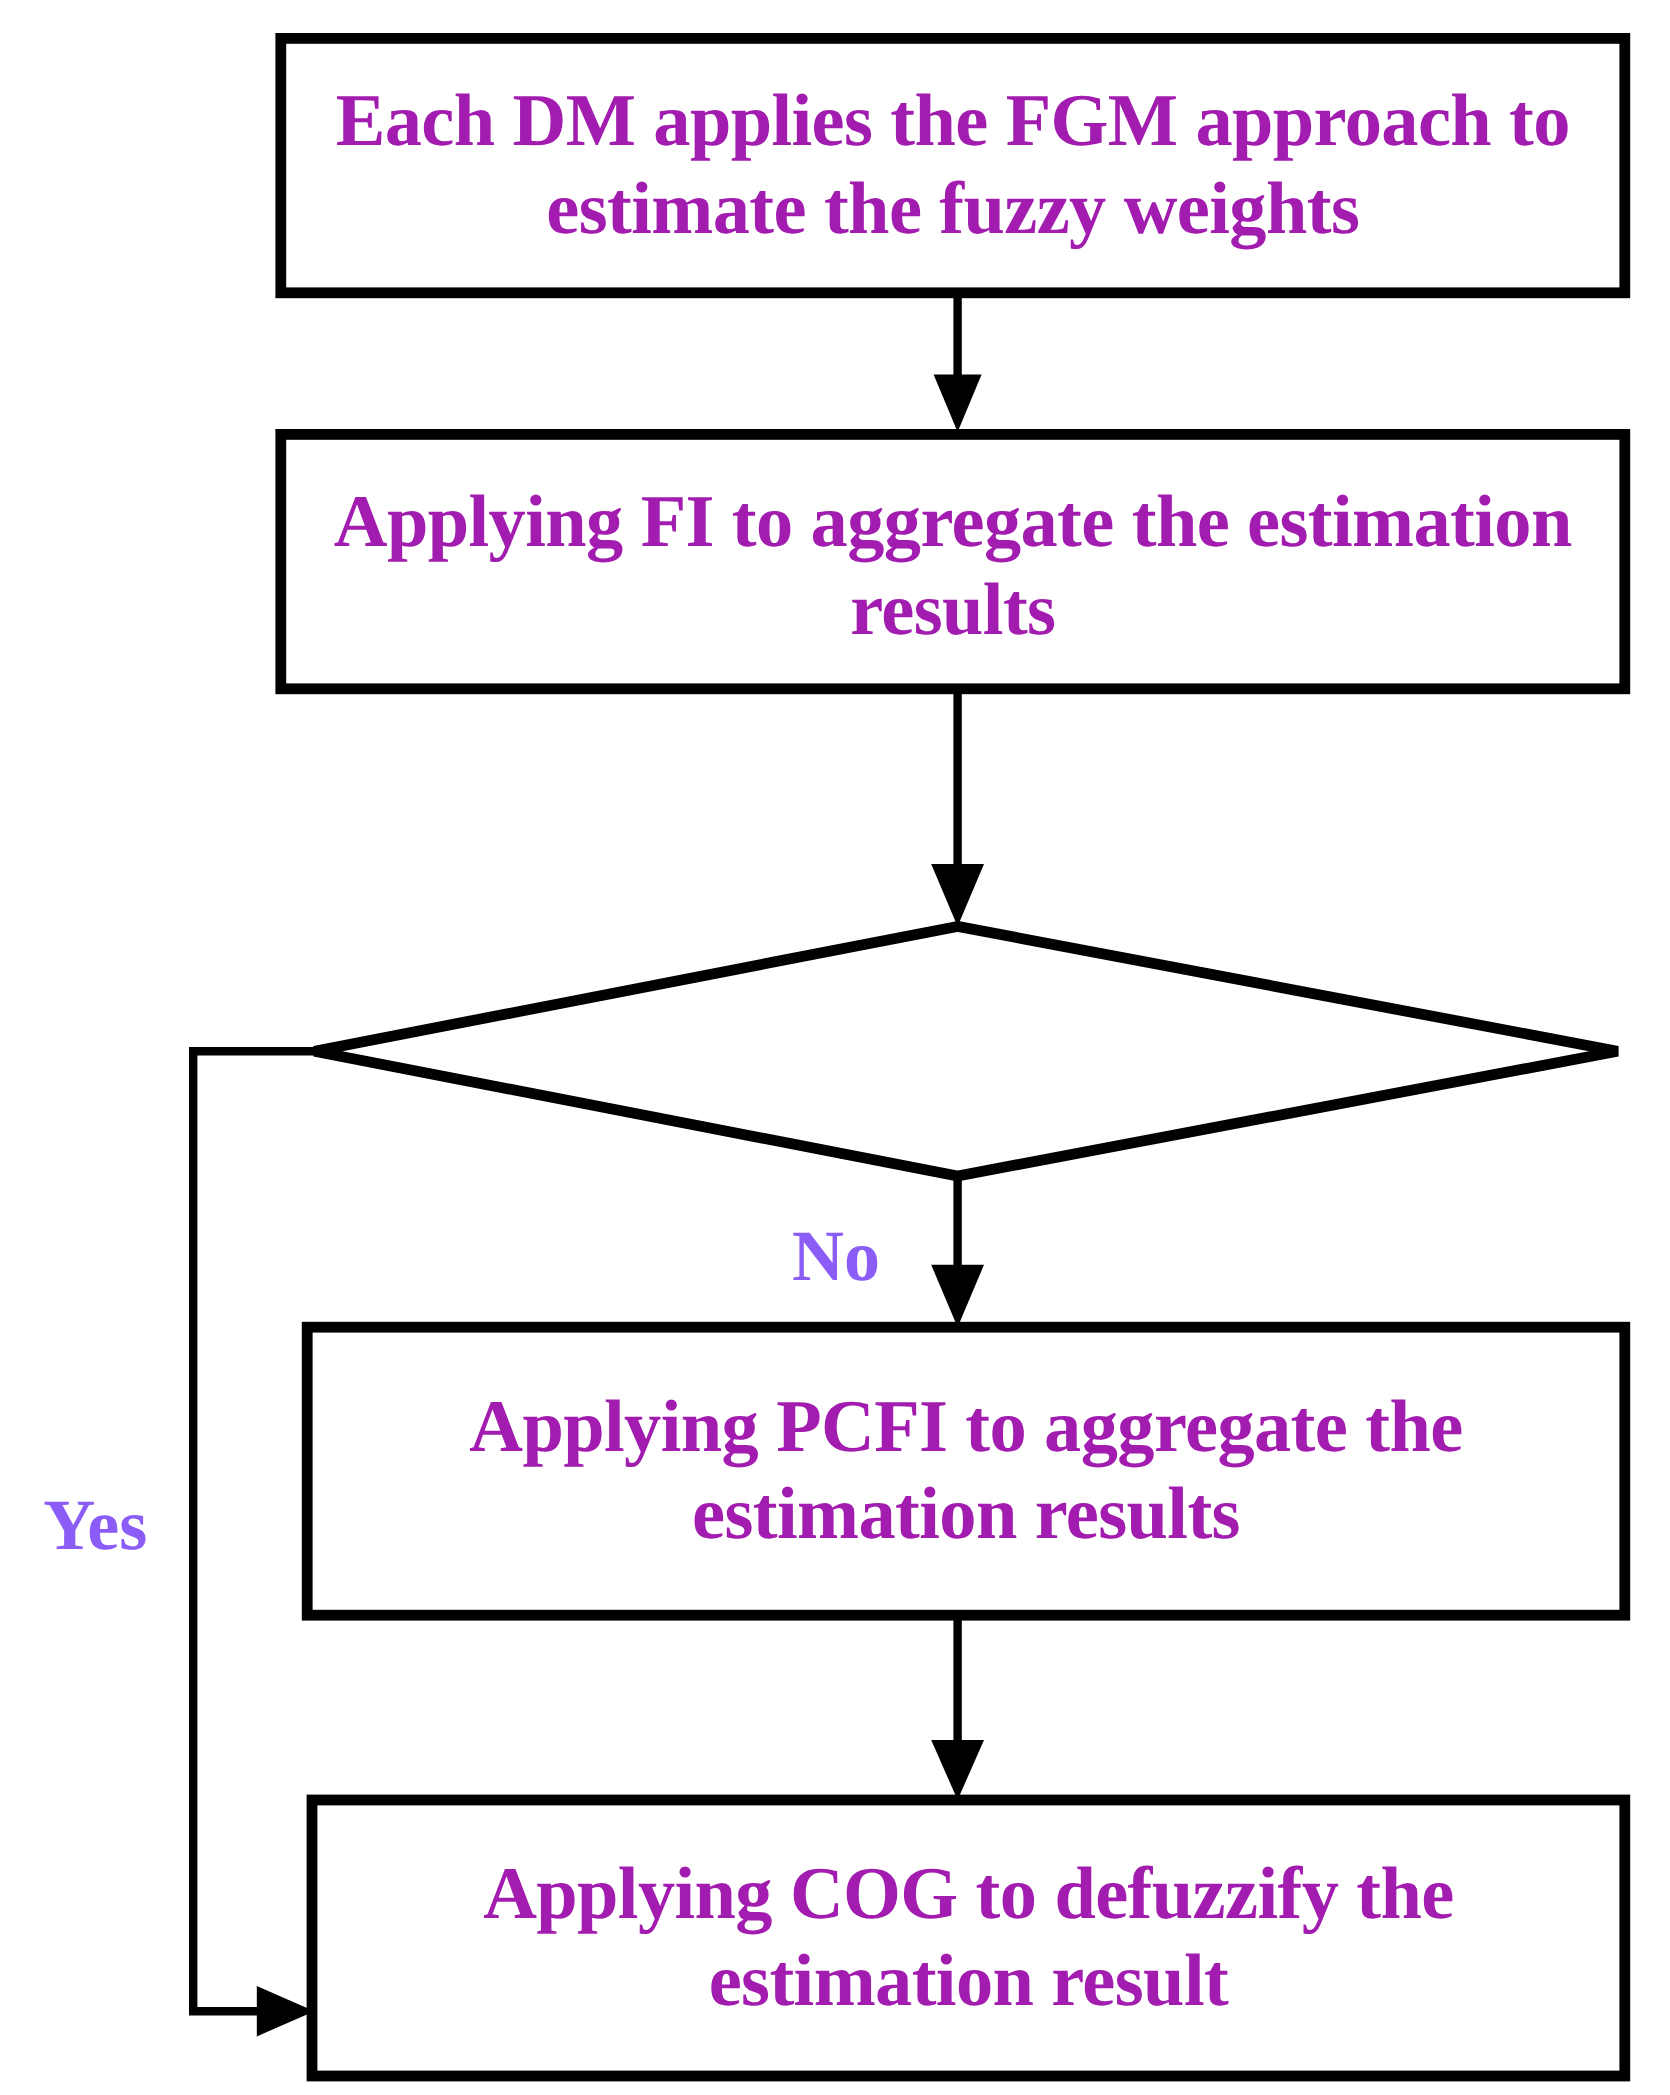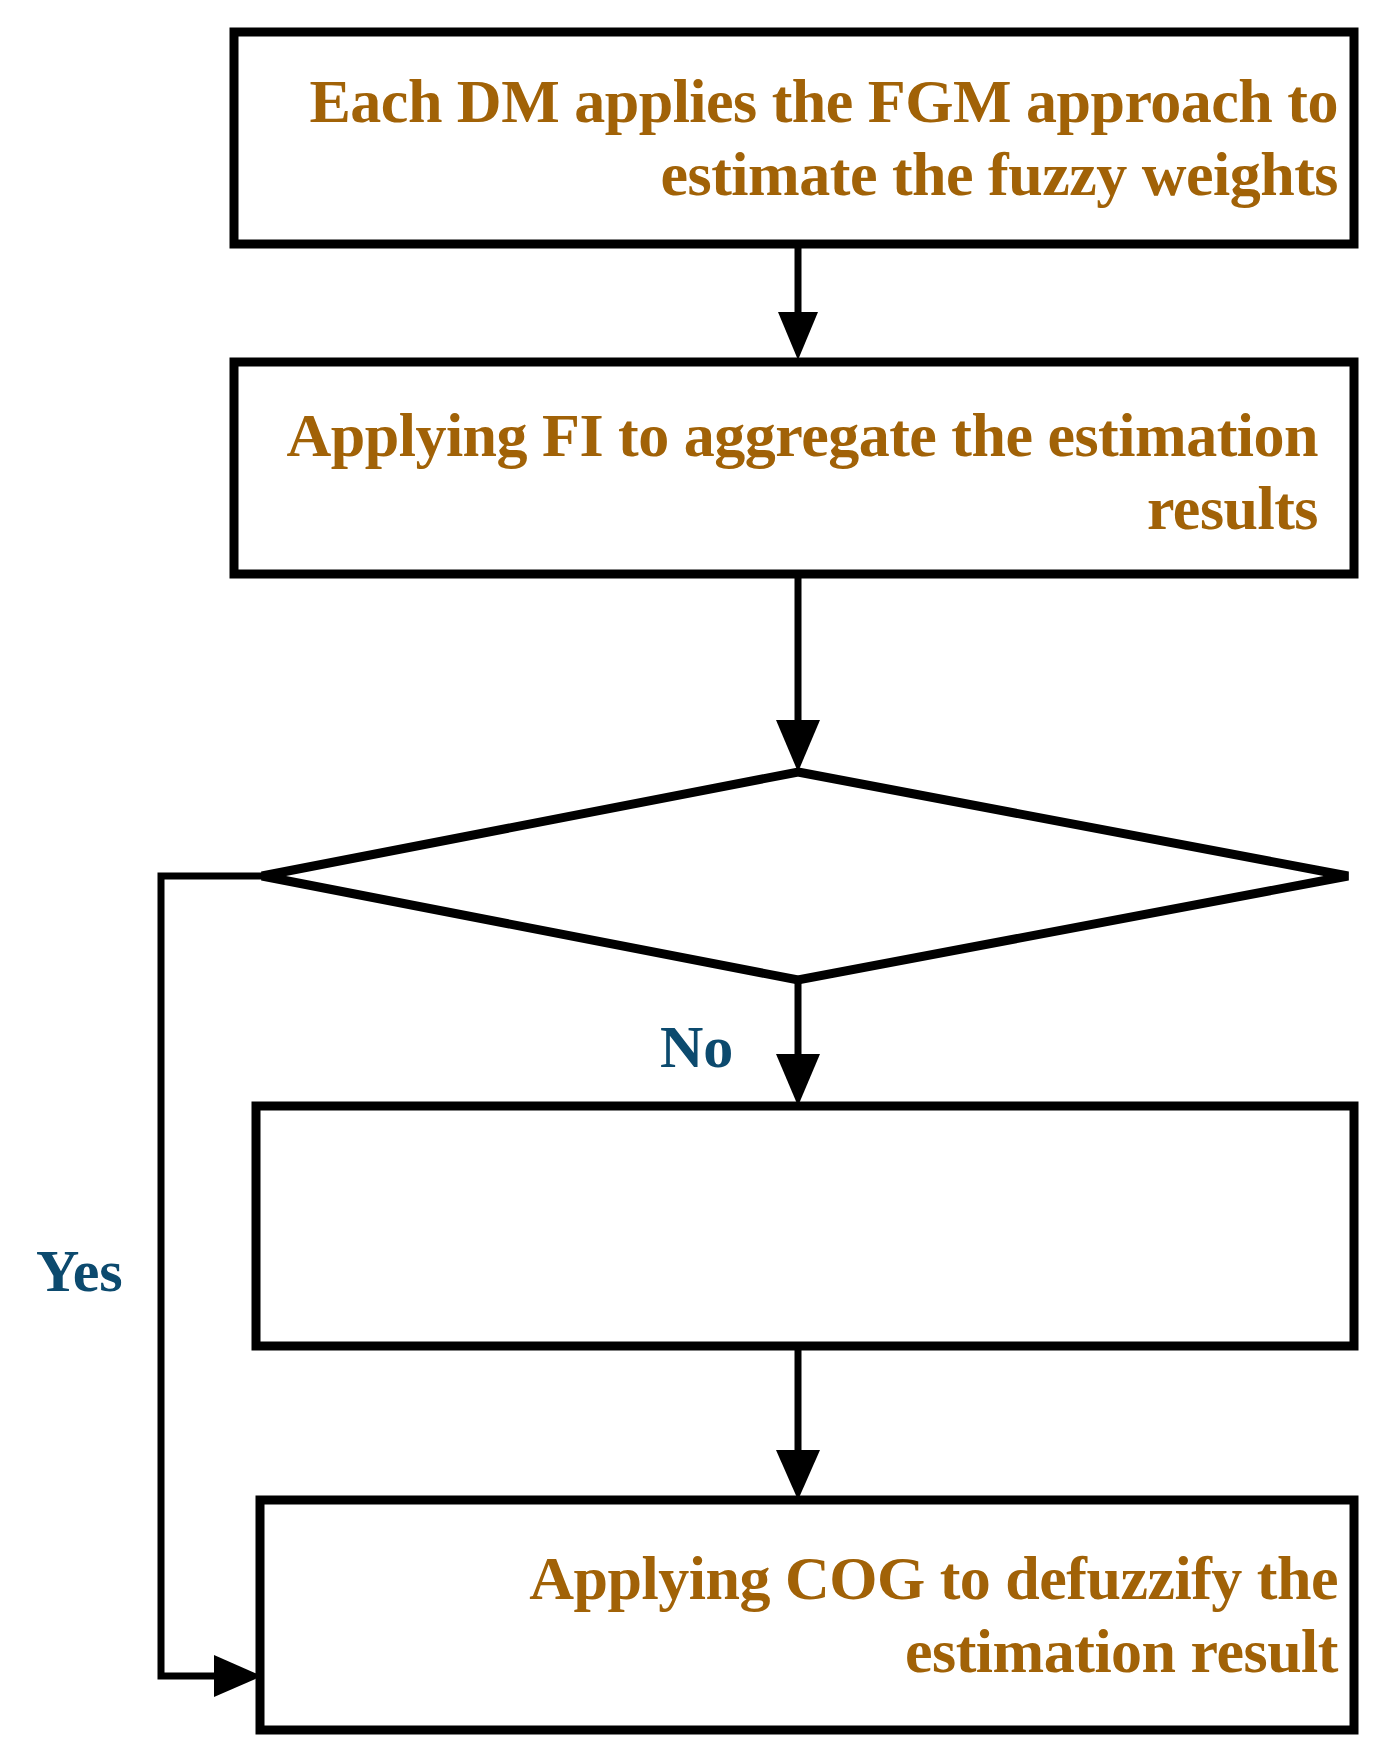--- a/index.html
+++ b/index.html
@@ -36,33 +36,33 @@
   }
   .arrow-head {
     fill: #000000;
     stroke: none;
   }
   .node-text {
     position: absolute;
     display: flex;
     align-items: center;
     justify-content: center;
-    text-align: right;
-    color: #a16207;
+    text-align: center;
+    color: #a21caf;
     font-weight: bold;
     font-family: "Liberation Serif", "DejaVu Serif", serif;
     line-height: 1.18;
     letter-spacing: -0.5px;
     pointer-events: none;
   }
   .box-text { font-size: 62px; }
   .diamond-text { font-size: 62px; }
   .edge-label {
     position: absolute;
-    color: #0c4a6e;
+    color: #8b5cf6;
     font-weight: bold;
     font-size: 60px;
     font-family: "Liberation Serif", "DejaVu Serif", serif;
     white-space: nowrap;
   }
 </style>
 </head>
 <body>
 
 <div id="page">
@@ -94,20 +94,21 @@
     <path class="connector-line" d="M 262 876 L 161 876 L 161 1676 L 222 1676"></path>
     <polygon class="arrow-head" points="262,1676 214,1655 214,1697"></polygon>
 
   </svg>
 
   <div class="node-text box-text" style="left:250px; top:32px; width:1088px; height:212px;">Each DM applies the FGM approach to estimate the fuzzy weights</div>
 
   <div class="node-text box-text" style="left:270px; top:376px; width:1048px; height:192px;">Applying FI to aggregate the estimation results</div>
 
 
+  <div class="node-text box-text" style="left:286px; top:1120px; width:1038px; height:212px;">Applying PCFI to aggregate the estimation results</div>
 
   <div class="node-text box-text" style="left:276px; top:1510px; width:1062px; height:210px;">Applying COG to defuzzify the estimation result</div>
 
   <div class="edge-label" style="left:660px; top:1013px;">No</div>
 
   <div class="edge-label" style="left:36px; top:1237px;">Yes</div>
 
 </div>
 
 </body></html>

